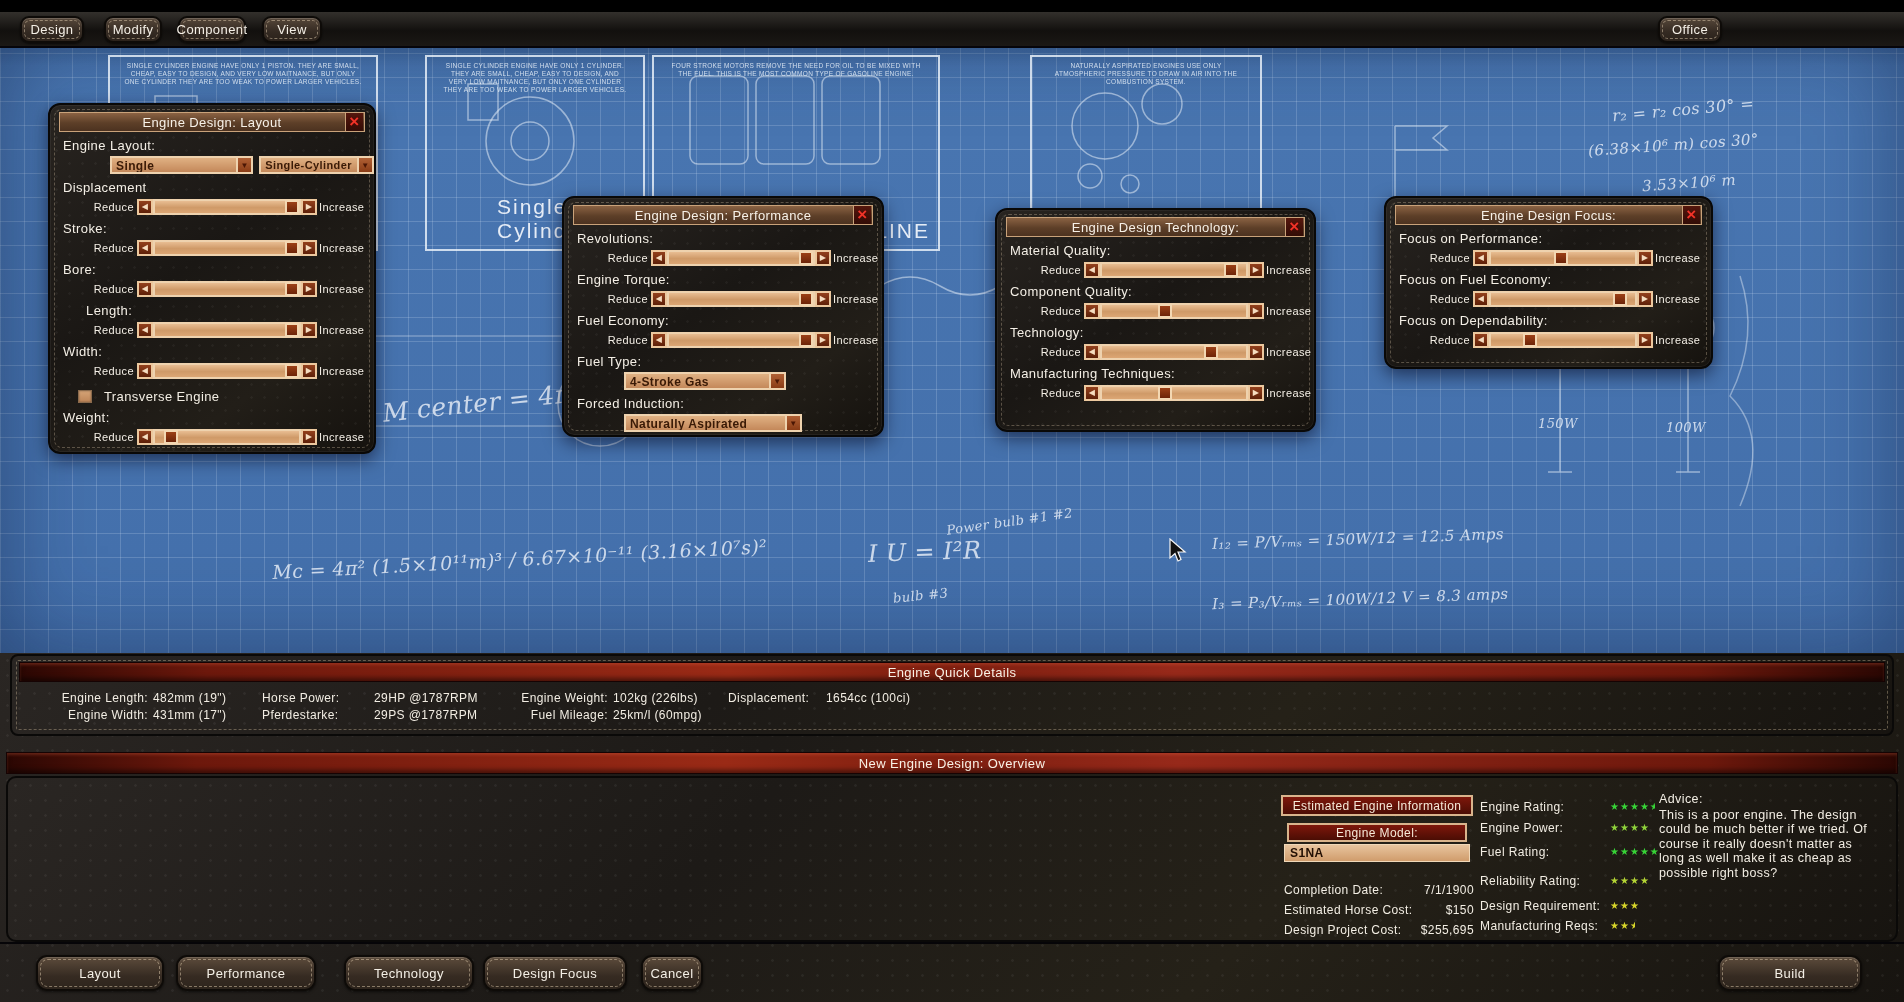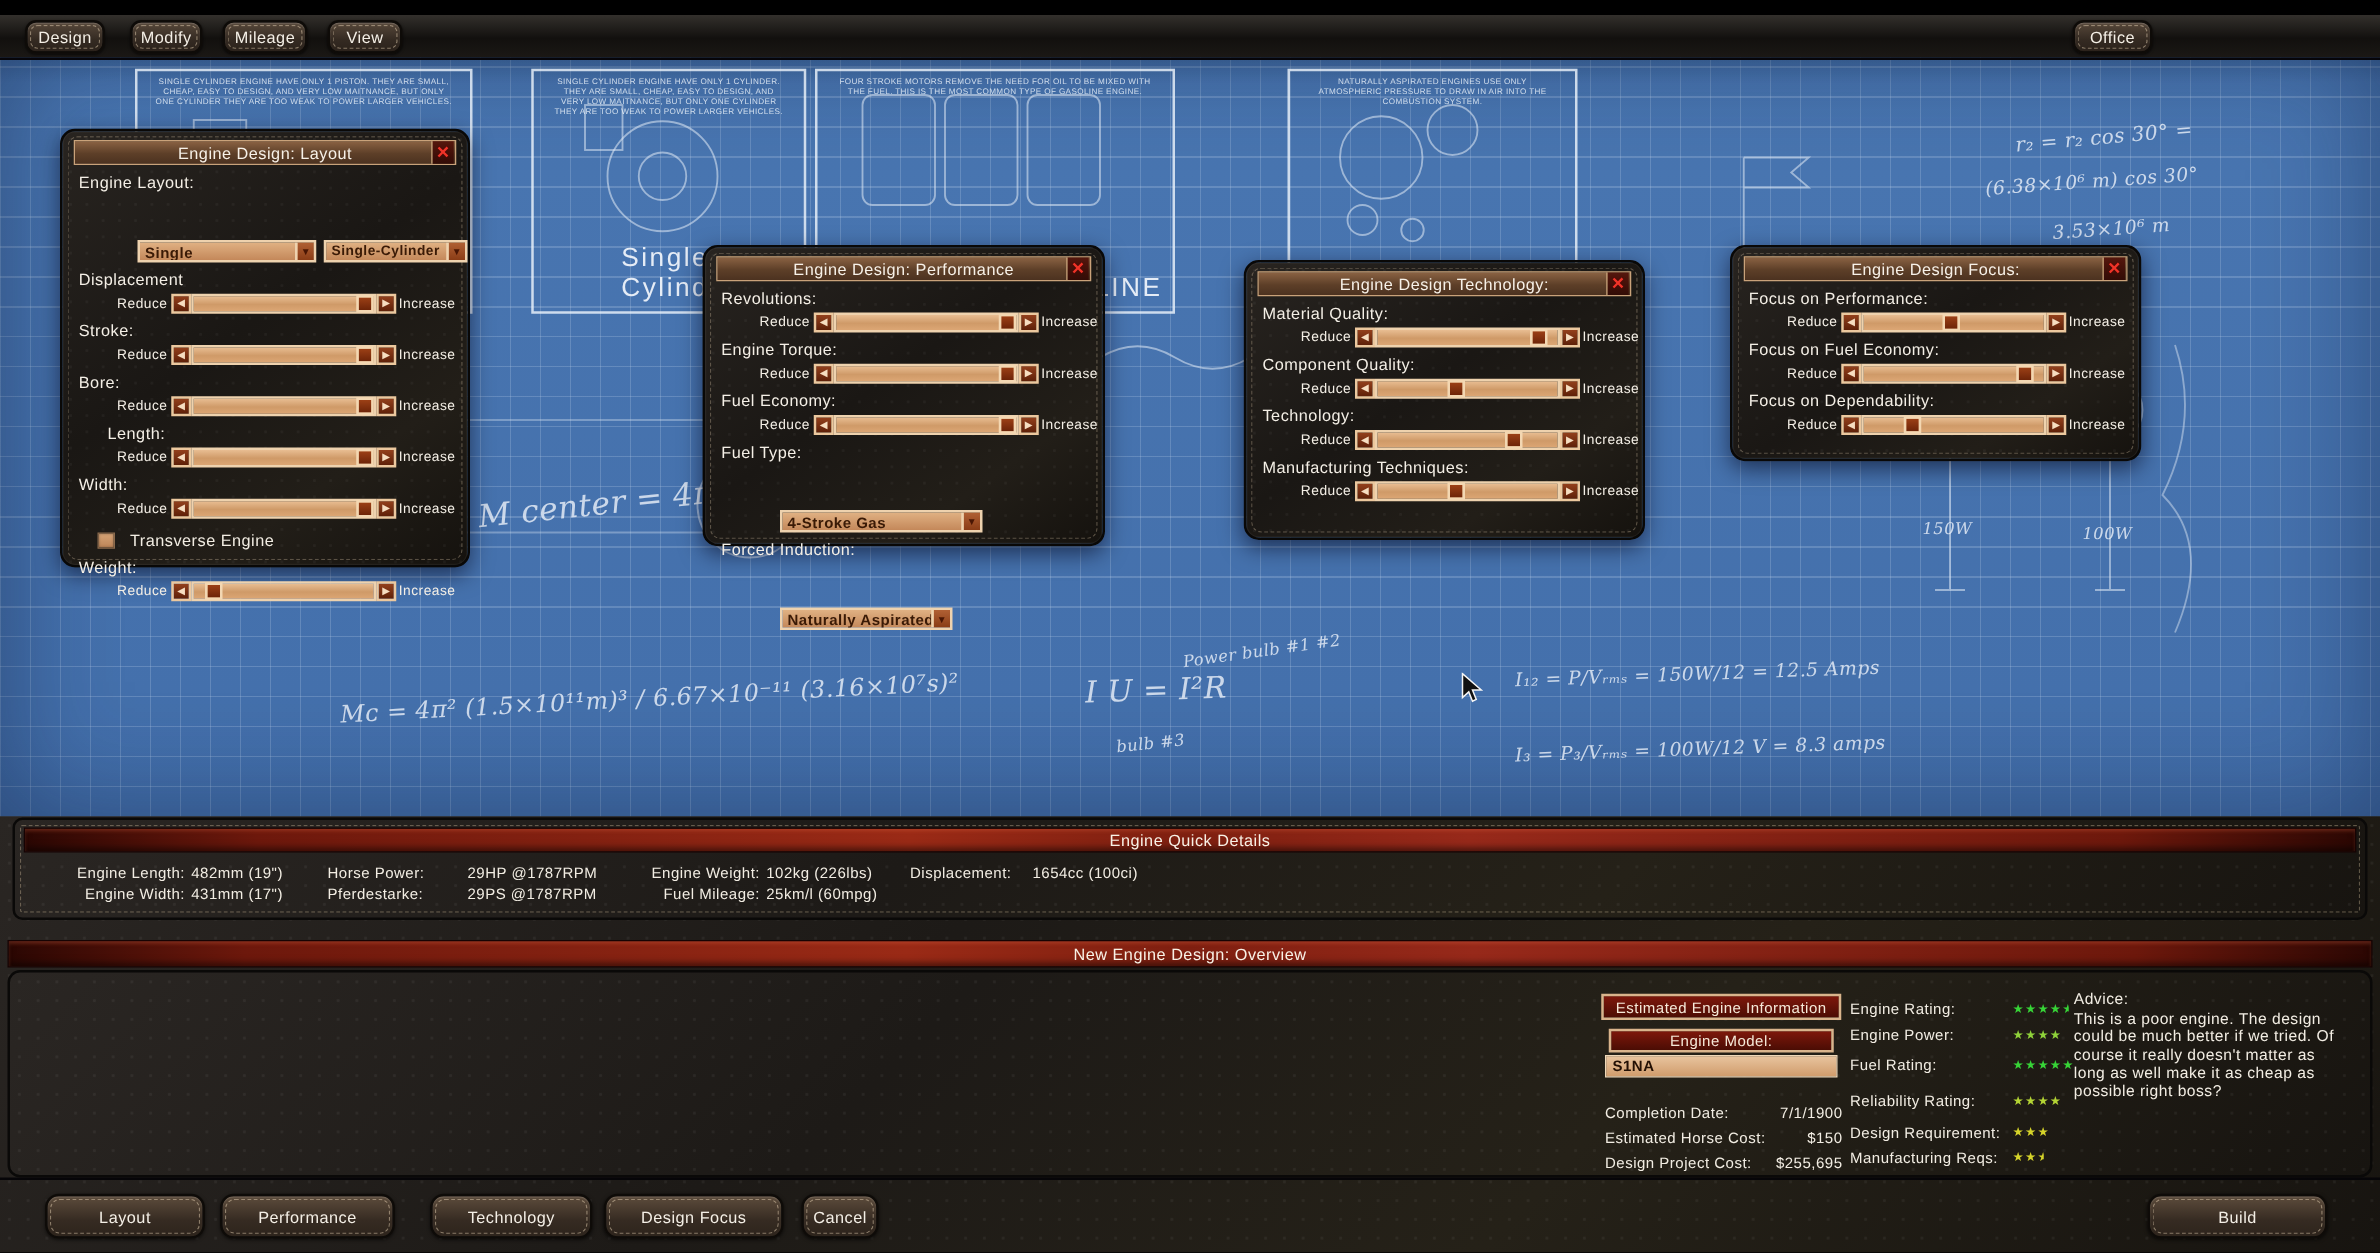--- a/index.html
+++ b/index.html
@@ -61,21 +61,21 @@
   .inc{margin-left:2px;}
   .abtn{width:16px;height:16px;border:2px solid #ecc89e;background:linear-gradient(#93401c,#5e2008);
     display:flex;align-items:center;justify-content:center;cursor:pointer;flex:0 0 auto;}
   .abtn .ic{font-size:8px;color:#f6ddc0;line-height:1;}
   .trk{position:relative;width:148px;height:16px;border:2px solid #eed2ae;flex:0 0 auto;
     background:linear-gradient(#e8bd92,#cf9a68 55%,#dca674);}
   .hnd{position:absolute;top:-1px;width:14px;height:14px;border:2px solid #f3d7b2;
     background:linear-gradient(#9c4016,#6d2408);cursor:grab;}
   .ddrow{display:flex;margin-left:60px;margin-top:2px;position:relative;z-index:2;}
   .dd{height:18px;border:2px solid #eed2ae;background:linear-gradient(#e0b183,#c4885a);
-    display:flex;align-items:stretch;cursor:pointer;overflow:hidden;margin-top:36px;}
+    display:flex;align-items:stretch;cursor:pointer;overflow:hidden;}
   .ddtext{flex:1;font-size:12px;font-weight:bold;color:#3a1a06;padding:1px 0 0 4px;white-space:nowrap;overflow:hidden;}
   .ddbtn{width:15px;border-left:2px solid #eed2ae;background:linear-gradient(#b06034,#8a3c16);
     display:flex;align-items:center;justify-content:center;color:#38120299;font-size:8px;color:#4a1604;}
   .chkrow{display:flex;align-items:center;margin:10px 0 2px 28px;position:relative;z-index:2;}
   .chk{width:14px;height:13px;border:1px solid #8a6a4c;background:linear-gradient(#d5a376,#bd8558);
        margin-right:12px;cursor:pointer;box-shadow:inset 0 0 2px rgba(0,0,0,.4);}
 
   #panel-layout{left:48px;top:103px;width:328px;height:351px;}
   #panel-performance{left:562px;top:196px;width:322px;height:241px;}
   #panel-technology{left:995px;top:208px;width:321px;height:224px;}
@@ -140,21 +140,21 @@
 <div id="stage">
 
   <div id="topbar">
     <div class="tbtn" style="left:20px;width:64px;">
         <span>Design</span>
       </div>
     <div class="tbtn" style="left:104px;width:58px;">
         <span>Modify</span>
       </div>
     <div class="tbtn" style="left:178px;width:68px;">
-        <span>Mileage</span>
+        <span>Component</span>
       </div>
     <div class="tbtn" style="left:262px;width:60px;">
         <span>View</span>
       </div>
     <div class="tbtn" style="left:1658px;width:64px;">
         <span>Office</span>
       </div>
   </div>
 
   <div id="blueprint">
@@ -383,21 +383,21 @@
     <div class="lbl">Fuel Type:</div>
     <div class="ddrow">
       <div class="dd" style="width:162px;">
         <span class="ddtext">4-Stroke Gas</span>
         <span class="ddbtn">▼</span>
       </div>
     </div>
 
     <div class="lbl">Forced Induction:</div>
     <div class="ddrow">
-      <div class="dd" style="width:138px;">
+      <div class="dd" style="width:178px;">
         <span class="ddtext">Naturally Aspirated</span>
         <span class="ddbtn">▼</span>
       </div>
     </div>
   </div>
 
   <div class="panel" id="panel-technology">
     <div class="ptitle">
       <span>Engine Design Technology:</span>
       <span class="closex">×</span>

